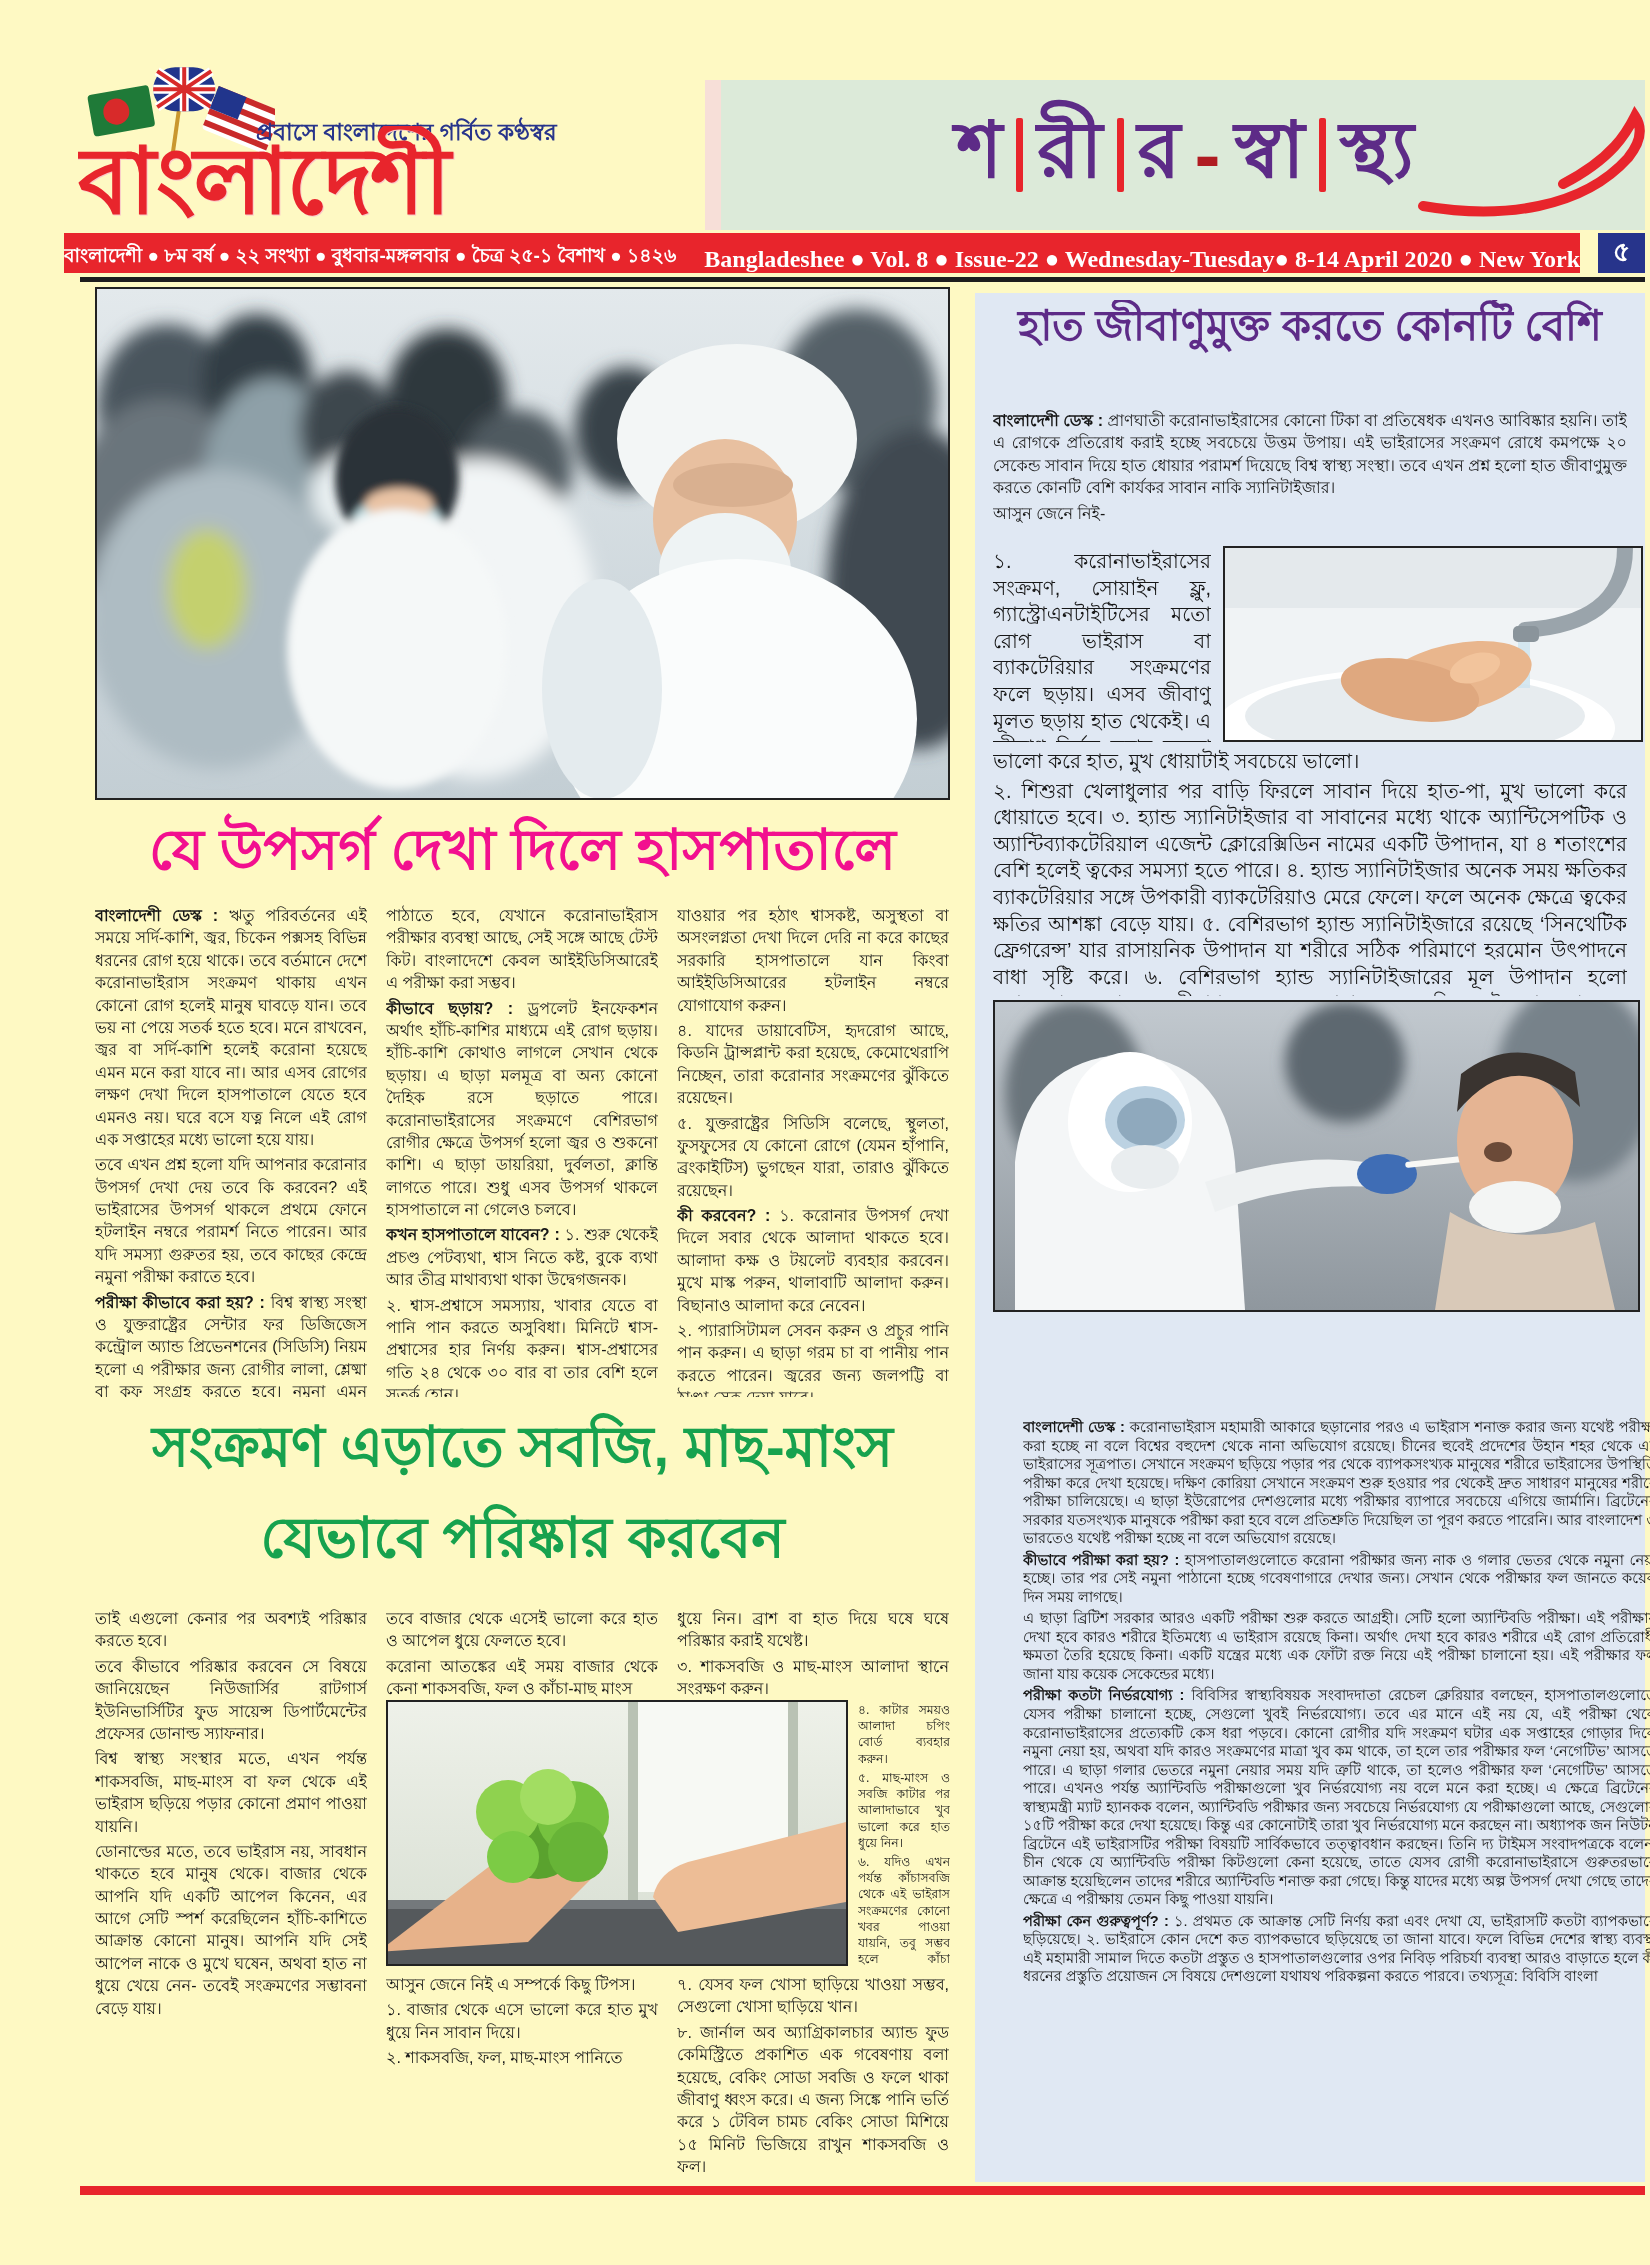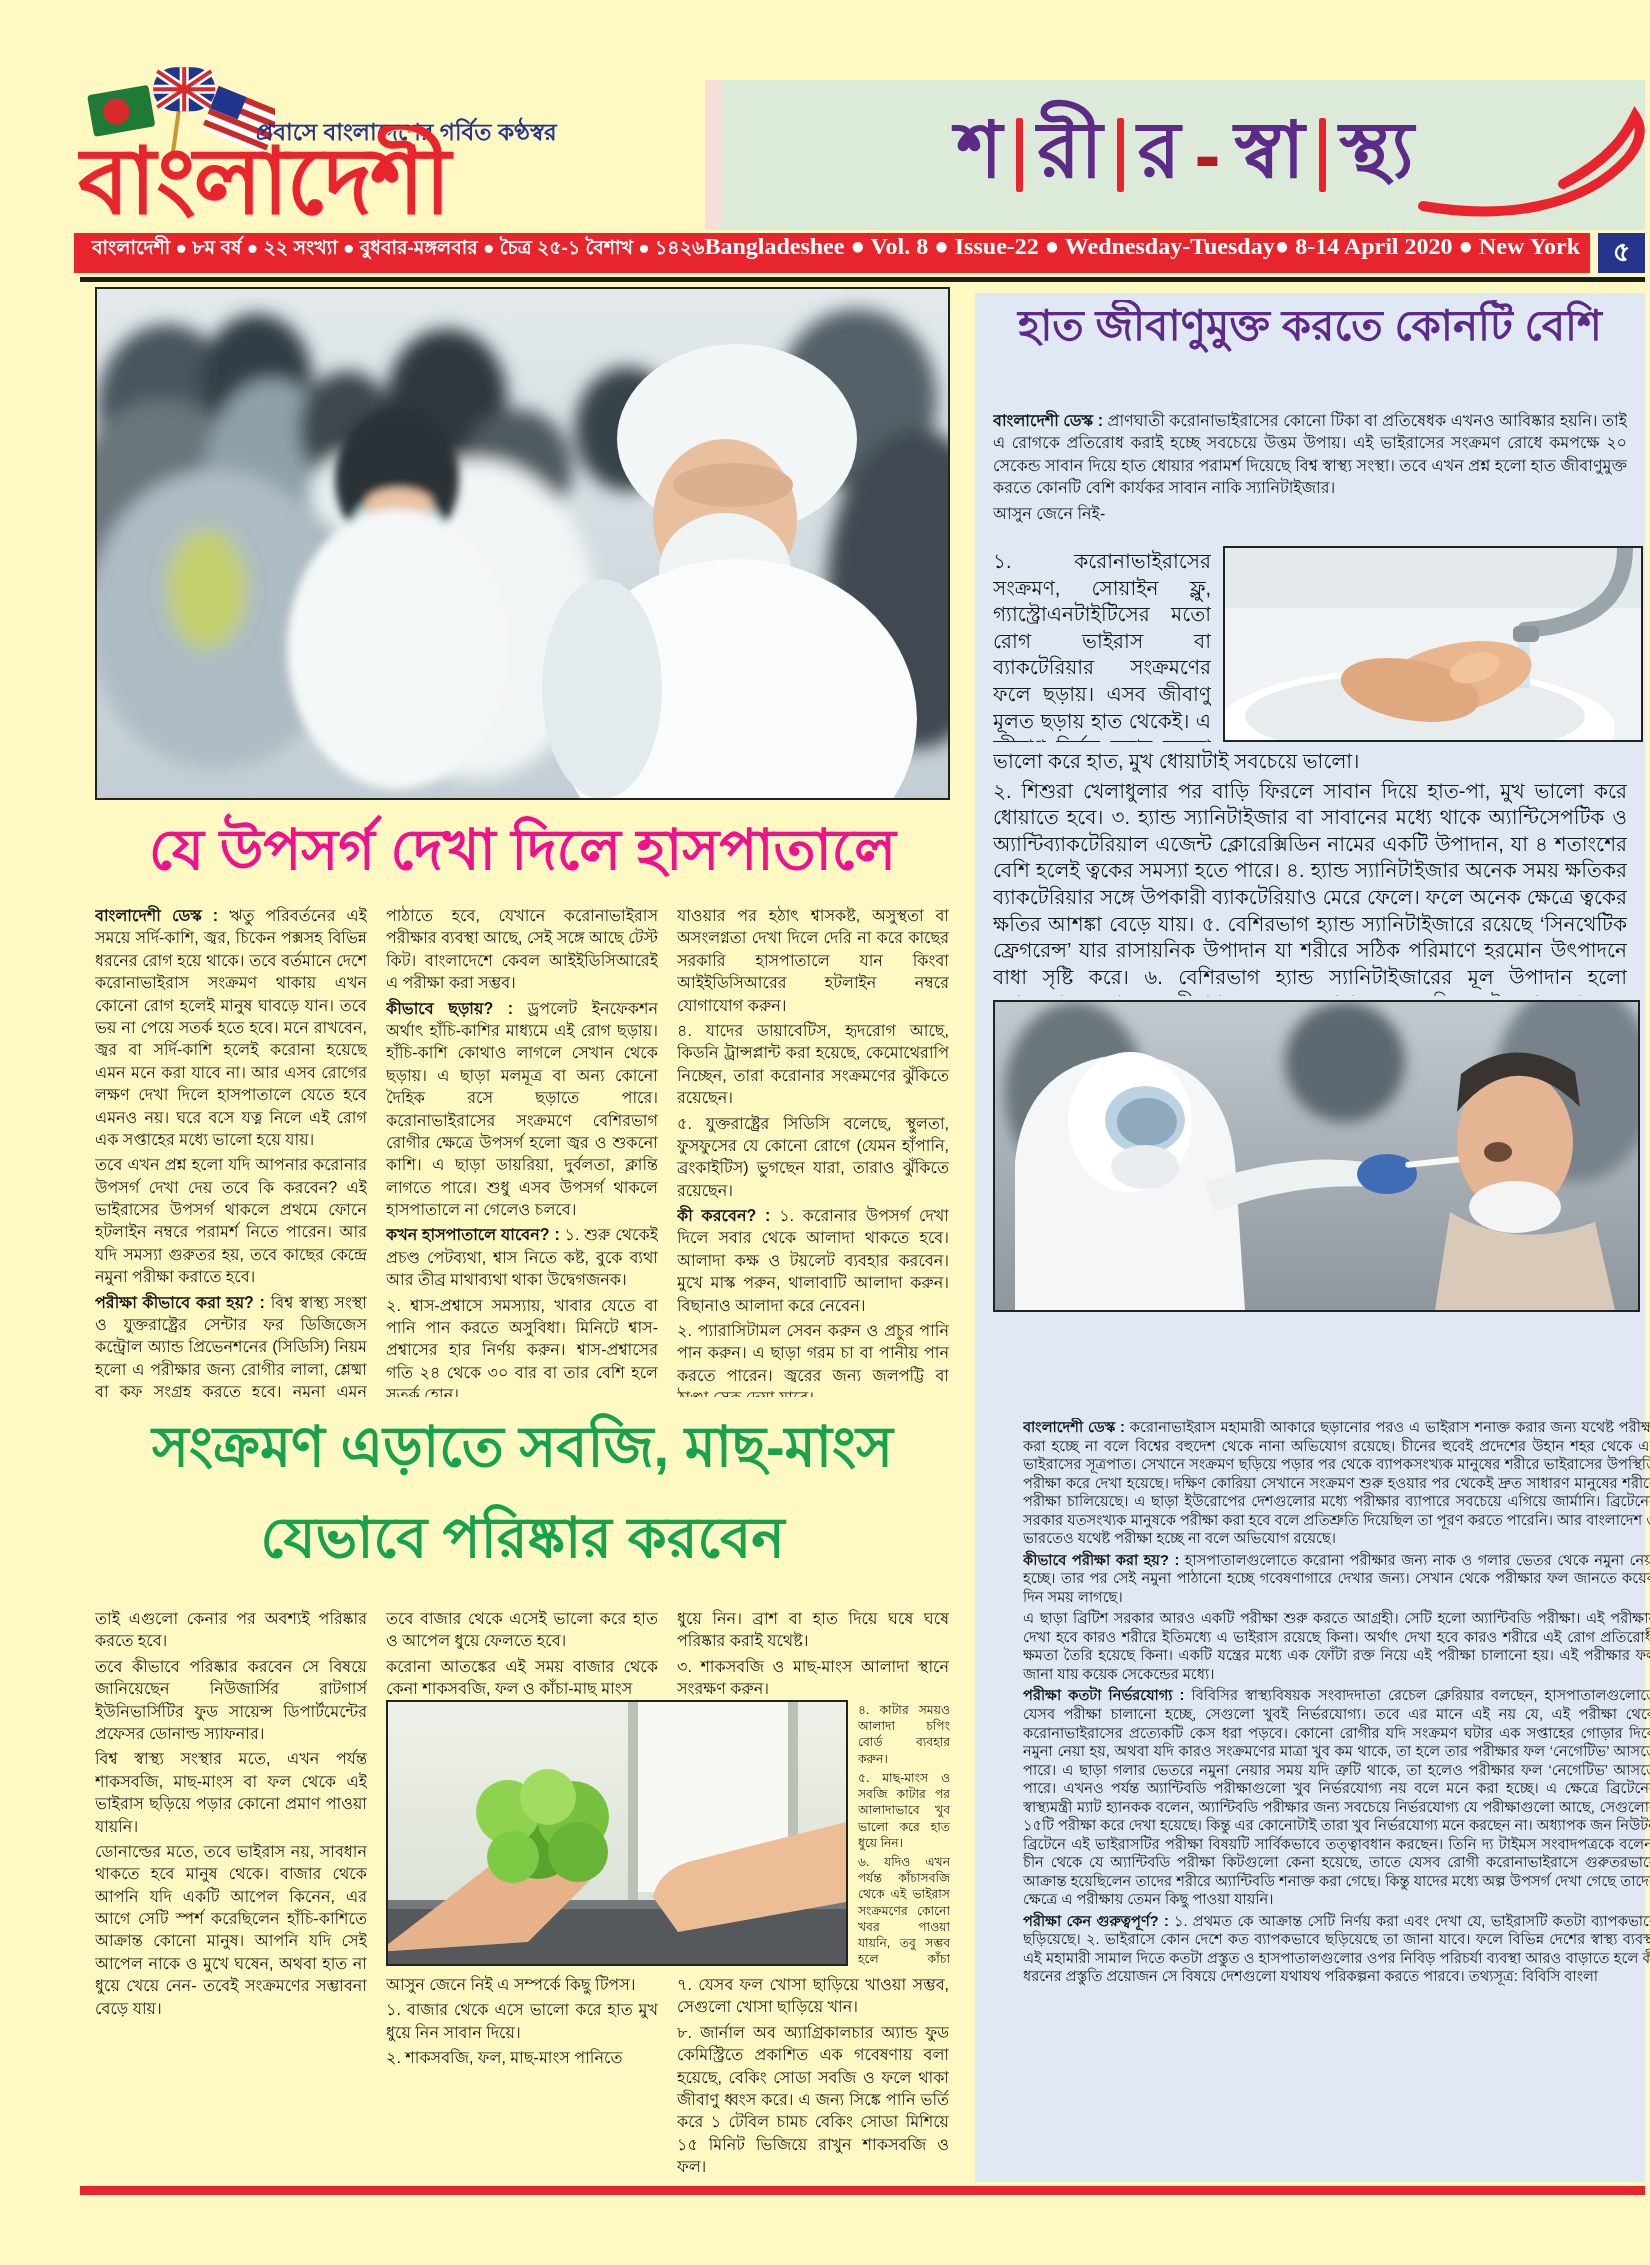--- a/index.html
+++ b/index.html
@@ -11,21 +11,21 @@
   .tagline { position:absolute; left:256px; top:114px; width:300px; font-size:23px; font-weight:bold; color:#27348b; white-space:nowrap; }
   .masthead { position:absolute; left:78px; top:126px; width:585px; height:126px; font-size:92px; font-weight:900; color:#e8252c; line-height:1.2; letter-spacing:-2px; overflow:hidden; text-shadow:1px 1px 0 #f9c9c9; }
   .section-panel { position:absolute; left:705px; top:80px; width:940px; height:150px; background:#dcead9; }
   .pink-strip { position:absolute; left:0; top:0; width:16px; height:150px; background:#f7dfd8; }
   .section-title { position:absolute; left:30px; top:0; width:900px; height:150px; display:flex; align-items:center; justify-content:center; gap:14px; color:#5d2b87; font-size:78px; font-weight:900; }
   .section-title .sep { width:7px; height:74px; background:#e8252c; border-radius:2px; }
   .section-title .dash { color:#b01c22; font-weight:900; }
   .swoosh { position:absolute; right:-8px; top:8px; }
 
   
-  .datebar { position:absolute; left:74px; top:233px; width:1516px; height:40px; background:#e8252c; color:#fff; display:flex; align-items:flex-start; justify-content:space-between; padding:0 18px; overflow:hidden; }
+  .datebar { position:absolute; left:64px; top:233px; width:1516px; height:40px; background:#e8252c; color:#fff; display:flex; align-items:flex-end; justify-content:space-between; padding:0 0; overflow:hidden; }
   .datebar .bn { font-size:19px; font-weight:bold; white-space:nowrap; }
   .datebar .en { font-family:"Liberation Serif","DejaVu Serif",serif; font-size:24px; font-weight:bold; white-space:nowrap; }
   .pagebox { position:absolute; left:1598px; top:233px; width:47px; height:40px; background:#27348b; color:#fff; font-size:27px; font-weight:bold; display:flex; align-items:center; justify-content:center; }
   .black-rule { position:absolute; left:80px; top:277px; width:1565px; height:5px; background:#1d1d1d; }
   .bottom-rule { position:absolute; left:80px; top:2186px; width:1565px; height:9px; background:#e8252c; }
 
   
   .photo { position:absolute; border:2px solid #222; overflow:hidden; background:#cfd6da; }
   .photo svg { display:block; }
 

